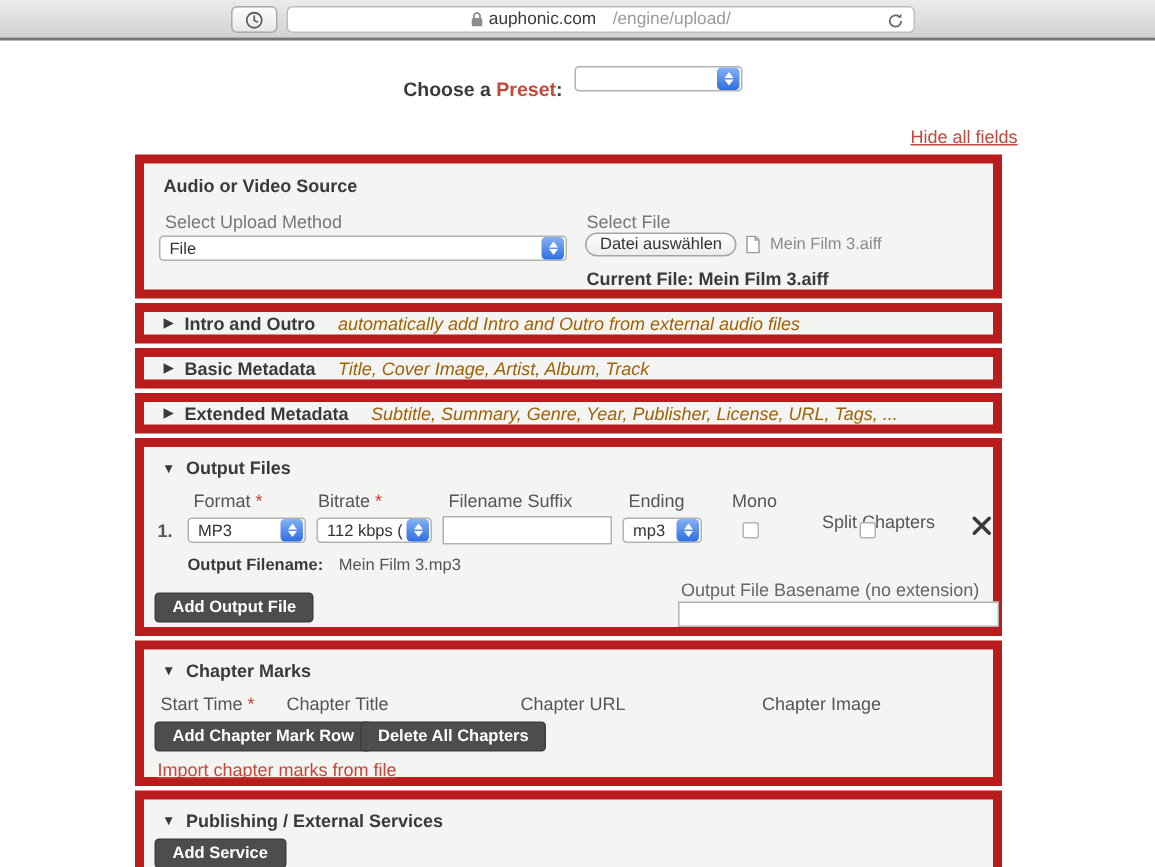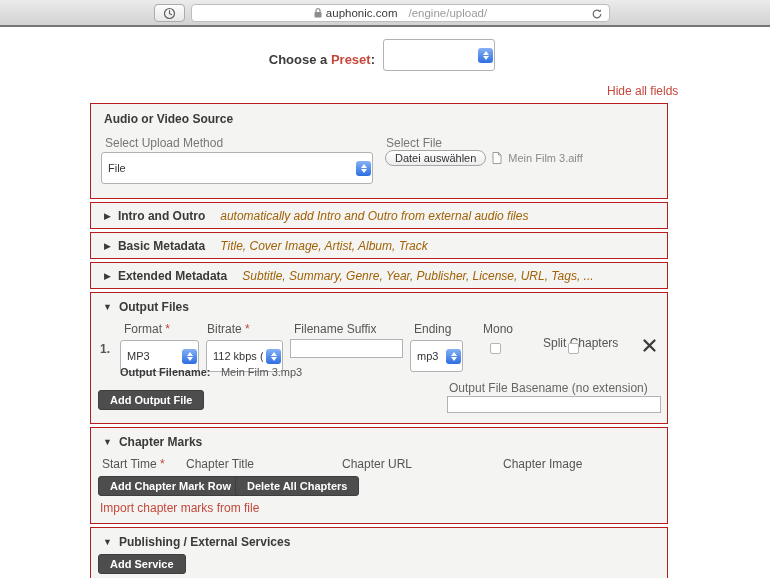--- a/index.html
+++ b/index.html
@@ -23,41 +23,41 @@
   .lock { margin-right:4px; display:inline-flex; }
   .reload-btn { position:absolute; right:5px; top:2px; width:14px; height:14px;
     display:flex; align-items:center; justify-content:center; }
   
   .preset-label { position:absolute; top:40px; right:395px; font-size:13px; font-weight:bold;
     white-space:nowrap;margin-top:12px; }
   .accent { color:#c5473c; }
   .preset-select { position:absolute; left:383px; top:39px; width:112px; }
   
   .sel { display:inline-flex; align-items:center; background:#fff;
-    border:1px solid #b2b2b2; border-radius:3px; height:32px; font-size:11px; color:#333;
+    border:1px solid #b2b2b2; border-radius:3px; height:17px; font-size:11px; color:#333;
     padding-left:6px; cursor:default; }
   .sel .val { flex:1; overflow:hidden; white-space:nowrap; }
   .stepper { width:15px; height:15px; margin:0 1px 0 3px; border-radius:3px; flex:none;
     background:linear-gradient(#85b1f5,#2e6ee2);
     display:flex; flex-direction:column; align-items:center; justify-content:center; gap:1px; }
   .tri-up { width:0; height:0; border-left:3px solid transparent; border-right:3px solid transparent;
     border-bottom:4px solid #fff; }
   .tri-dn { width:0; height:0; border-left:3px solid transparent; border-right:3px solid transparent;
     border-top:4px solid #fff; }
   .txt { background:#fff; border:1px solid #b2b2b2; height:19px; font-size:11px; padding:0 4px; }
   .btn-dark { background:#4d4d4d; color:#fff; font-weight:bold; font-size:11px;
     border:1px solid #3e3e3e; border-radius:3px; padding:3px 11px; white-space:nowrap; cursor:default; }
   .btn-mac { background:linear-gradient(#ffffff,#ececec); border:1px solid #a5a5a5;
     border-radius:9px; font-size:11px; color:#333; padding:1px 9px; cursor:default; }
   .cb { appearance:none; -webkit-appearance:none; width:11px; height:11px; background:#fff;
     border:1px solid #b4b4b4; border-radius:2px; }
-  .link { color:#c5473c; font-size:12px; cursor:pointer; }
+  .link { color:#c5473c; font-size:12px; cursor:pointer;text-decoration:underline; }
   
   .main { position:absolute; left:90px; top:103px; width:578px; }
-  .section { position:relative; background:#f4f4f2; border:1px solid #b91c1c; margin-bottom:3px; }
+  .section { position:relative; background:#f4f4f2; border:6px solid #b91c1c; margin-bottom:3px; }
   .sec-head { display:flex; align-items:center; font-size:12px; font-weight:bold; color:#3a3a3a; }
   .tri-glyph { font-size:9px; margin-right:7px; color:#3a3a3a; }
   .desc { font-style:italic; font-weight:normal; color:#a16207; font-size:12px; margin-left:15px; }
   .lbl { font-size:12px; color:#777; }
   .hdr { position:absolute; font-size:12px; color:#555; white-space:nowrap; }
   .req { color:#c5473c; }
   .hide-fields { position:absolute; top:84px; left:607px; }
   
   .s1 { height:96px; }
   .s1 .sec-head { position:absolute; left:13px; top:8px; }
@@ -123,20 +123,21 @@
     </div>
     <div class="lbl" style="position:absolute; left:295px; top:32px;">Select File</div>
     <div style="position:absolute; left:294px; top:46px; display:flex; align-items:center; gap:6px;">
       <button class="btn-mac">Datei auswählen</button>
       <svg width="10" height="12" viewBox="0 0 10 12">
         <path d="M1 0.5 h5.5 L9 3 v8.5 H1 z" fill="#fdfdfd" stroke="#9d9d9d" stroke-width="1"></path>
         <path d="M6.5 0.5 V3 H9" fill="none" stroke="#9d9d9d" stroke-width="1"></path>
       </svg>
       <span style="font-size:11px; color:#8a8a8a;">Mein Film 3.aiff</span>
     </div>
+    <div style="position:absolute; left:295px; top:70px; font-size:12px; font-weight:bold; color:#3a3a3a;">Current File: Mein Film 3.aiff</div>
   </div>
 
   <div class="section" style="height:27px; display:flex; align-items:center; padding-left:13px;">
     <span class="tri-glyph">▶</span>
     <span class="sec-head">Intro and Outro</span>
     <span class="desc">automatically add Intro and Outro from external audio files</span>
   </div>
 
   <div class="section" style="height:27px; display:flex; align-items:center; padding-left:13px;">
     <span class="tri-glyph">▶</span>

